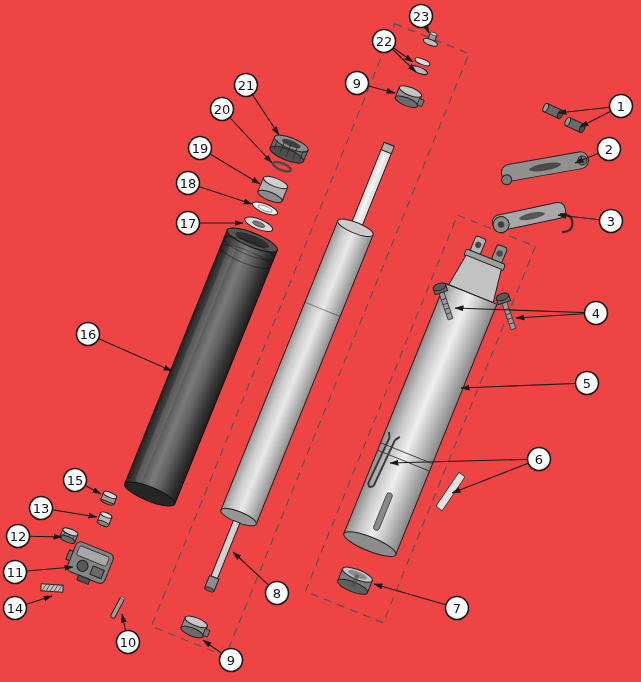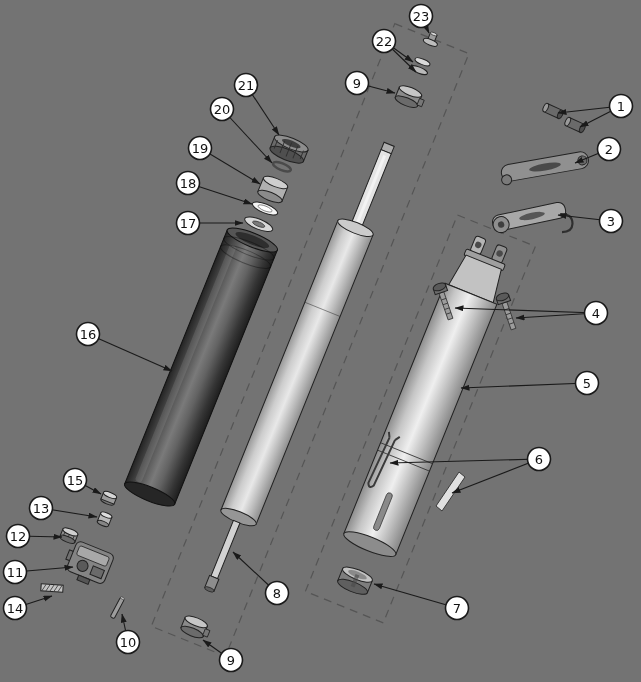--- a/index.html
+++ b/index.html
@@ -1,16 +1,16 @@
 <!DOCTYPE html>
 <html><head>
 <meta charset="utf-8">
 <style>
   html,body{margin:0;padding:0;background:#ffffff;}
-  #canvas{width:641px;height:682px;position:relative;background:#737373;overflow:hidden;
+  #canvas{width:641px;height:682px;position:relative;background:#ef4444;overflow:hidden;
           font-family:"DejaVu Sans",sans-serif;}
   svg{display:block;}
   .leader{stroke:#1a1a1a;stroke-width:1.1;fill:none;}
   .callout-circle{fill:#ffffff;stroke:#1a1a1a;stroke-width:1.6;}
   .callout-number{font-family:"DejaVu Sans",sans-serif;font-size:13px;fill:#111111;
                   text-anchor:middle;}
   .dashedbox{fill:none;stroke:#555555;stroke-width:1.2;stroke-dasharray:8 6;}
   .outline{stroke:#222222;stroke-width:1;}
   .thin{stroke:#333333;stroke-width:0.8;fill:none;}
 </style>

